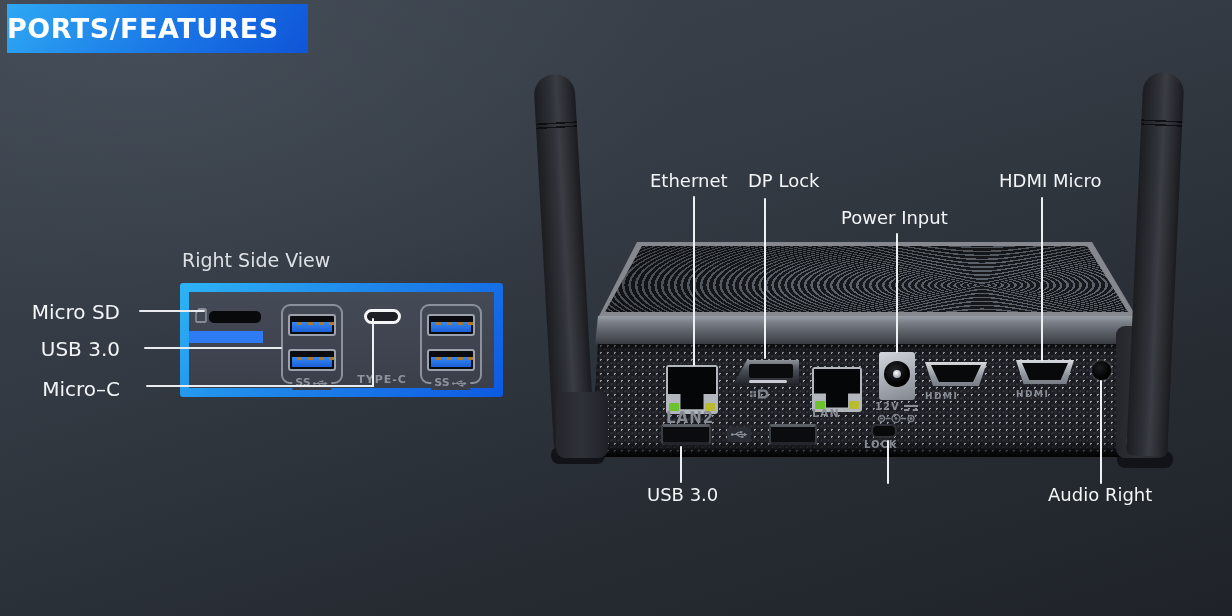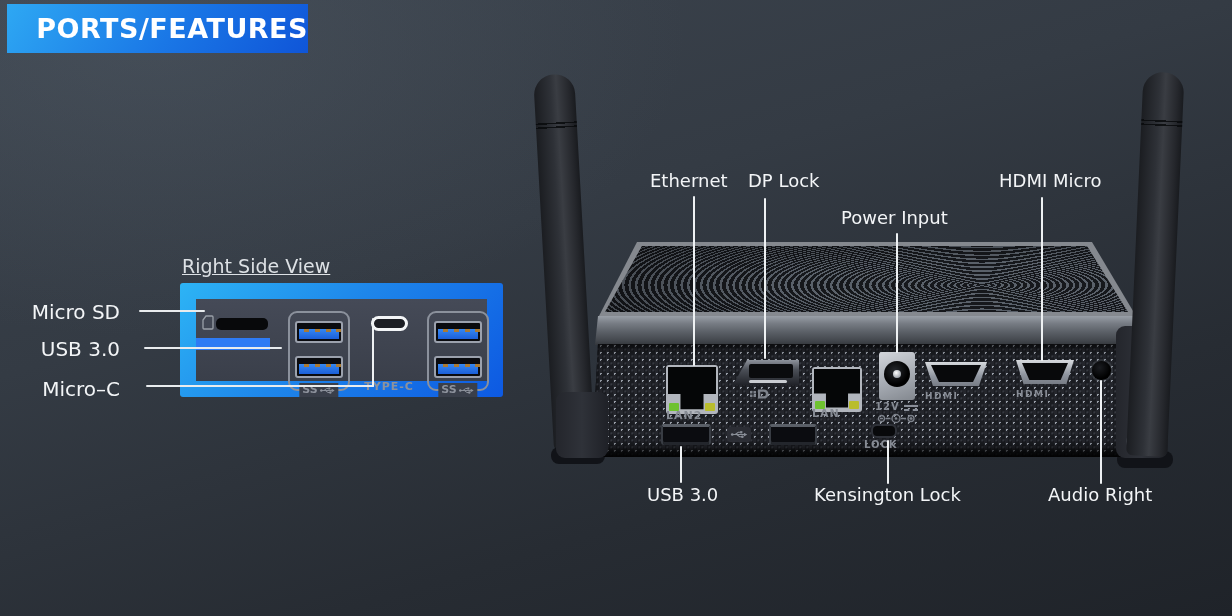--- a/index.html
+++ b/index.html
@@ -10,34 +10,34 @@
     background:
       radial-gradient(900px 500px at 12% 6%, rgba(100,112,124,.25), transparent 60%),
       linear-gradient(163deg,#3c444e 0%,#343b44 38%,#272c33 72%,#1f2329 100%);
   }
   .abs{position:absolute;}
 
   
   .banner{
     left:7px;top:4px;width:301px;height:49px;
     background:linear-gradient(125deg,#2ea8f3 0%,#1a77e6 55%,#0f55d8 100%);
-    display:flex;align-items:center;justify-content:flex-end;
+    display:flex;align-items:center;justify-content:flex-start;
   }
   .banner span{color:#fff;font-size:27px;font-weight:bold;letter-spacing:.5px;}
 
   
   .callout{color:#f3f5f7;font-size:18px;line-height:22px;white-space:nowrap;}
   .callout.sm{font-size:20px;}
   .lineV{width:2px;background:#eef1f3;border-radius:1px;}
   .lineH{height:2px;background:#e9ecee;border-radius:1px;}
 
   
-  .sv-title{left:182px;top:255px;color:#dde1e5;font-size:19px;text-decoration:underline;}
+  .sv-title{left:182px;top:249px;color:#dde1e5;font-size:19px;}
   .sv-border{
-    left:180px;top:283px;width:323px;height:114px;padding:16px;border-radius:3px;
+    left:180px;top:283px;width:323px;height:114px;padding:9px;border-radius:3px;
     background:linear-gradient(135deg,#2db4f5 0%,#1e86ea 45%,#0d59e2 100%);
   }
   .sv-panel{position:relative;width:100%;height:100%;
     background:linear-gradient(180deg,#454a57 0%,#3a3f4a 100%);}
   .sd-slot{left:20px;top:19px;width:52px;height:12px;background:#08090b;border-radius:5px;}
   .sv-stripe{left:0;top:39px;width:74px;height:12px;background:#2e7bf4;}
   .usb-group{width:62px;height:80px;border:2px solid #8b919c;border-radius:9px;}
   .usb-group.g1{left:92px;top:12px;}
   .usb-group.g2{left:231px;top:12px;}
   .usb-port{position:absolute;left:5px;width:48px;height:22px;background:#0a0b0f;
@@ -245,21 +245,21 @@
   </div>
   <div class="abs lid-band"></div>
 
   <div class="abs body-panel">
 
     <div class="abs rj45" style="left:74px;top:21px;width:52px;height:49px;">
       <div class="hole"></div>
       <div class="led green"></div>
       <div class="led amber"></div>
     </div>
-    <div class="molded" style="left:74px;top:65px;width:52px;font-size:11px;">LAN2</div>
+    <div class="molded" style="left:74px;top:65px;width:52px;font-size:15px;">LAN2</div>
 
     <div class="abs dp" style="left:141px;top:16px;width:66px;height:25px;">
       <div class="hole"></div>
     </div>
     <svg class="abs" style="left:158px;top:44px;" width="22" height="12" viewBox="0 0 22 12">
       <g fill="#7d828b">
         <rect x="0" y="3" width="2.5" height="2.5"></rect>
           <rect x="3.5" y="3" width="2.5" height="2.5"></rect>
         <rect x="0" y="6.5" width="2.5" height="2.5"></rect>
           <rect x="3.5" y="6.5" width="2.5" height="2.5"></rect>
@@ -333,16 +333,15 @@
   <div class="abs lineV" style="left:1041px;top:197px;height:164px;"></div>
   <div class="abs lineV" style="left:680px;top:446px;height:37px;"></div>
   <div class="abs lineV" style="left:887px;top:440px;height:44px;"></div>
   <div class="abs lineV" style="left:1100px;top:380px;height:104px;"></div>
 
   <div class="abs callout" style="left:650px;top:170px;">Ethernet</div>
   <div class="abs callout" style="left:748px;top:170px;">DP Lock</div>
   <div class="abs callout" style="left:841px;top:207px;">Power Input</div>
   <div class="abs callout" style="left:999px;top:170px;">HDMI Micro</div>
   <div class="abs callout" style="left:647px;top:484px;">USB 3.0</div>
-  <div class="abs callout" style="left:814px;top:484px;">Kensington Lock</div>
   <div class="abs callout" style="left:1048px;top:484px;">Audio Right</div>
 
 </div>
 
 </body></html>

